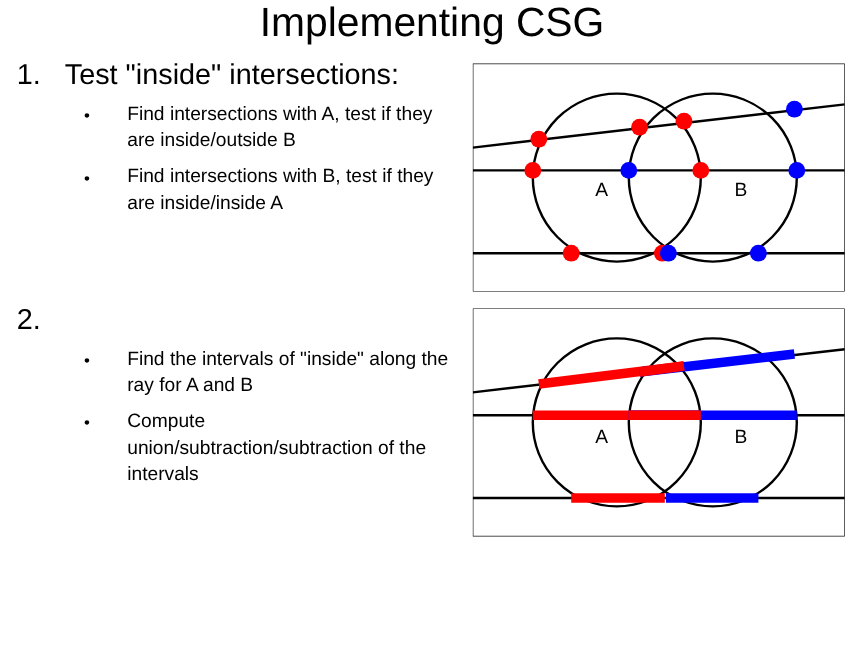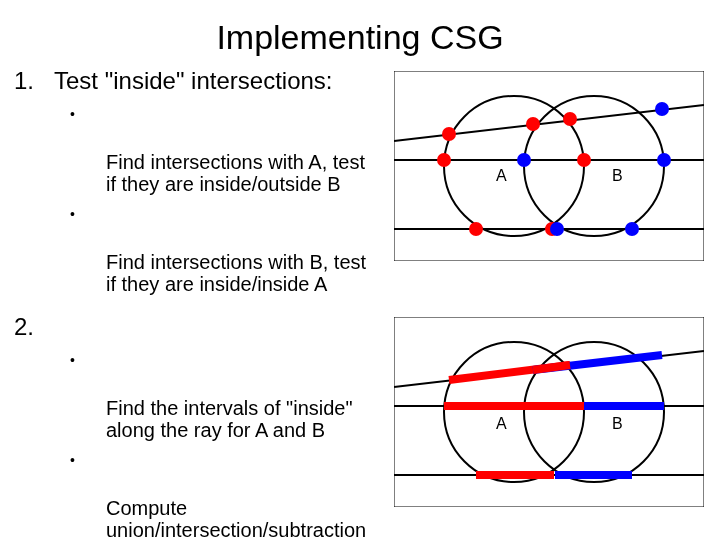--- a/index.html
+++ b/index.html
@@ -8,21 +8,20 @@
     width: 720px;
     height: 540px;
     font-family: Arial, Helvetica, sans-serif;
     background: #fff;
     color: #000;
     position: relative;
   }
   .title {
     text-align: center;
     font-size: 34px;
-    padding-top: 18px;
     padding-bottom: 10px;
   }
   .content {
     display: flex;
     flex-direction: column;
   }
   .section {
     display: flex;
     flex-direction: row;
     align-items: flex-start;
@@ -51,24 +50,23 @@
     display: flex;
     align-items: flex-start;
     margin-bottom: 8px;
   }
   .dot {
     width: 36px;
     font-size: 14px;
     line-height: 22px;
   }
   .bullet-text {
-    font-size: 20px;
+    font-size: 16px;
     line-height: 22px;
     max-width: 270px;
-    margin-top: 48px;
   }
   .fig-col {
     width: 320px;
     padding-top: 4px;
   }
   svg { display: block; }
 </style>
 </head>
 <body>
 
@@ -132,21 +130,21 @@
       <div class="heading-row">
         <div class="num">2.</div>
       </div>
       <div class="bullets">
         <div class="bullet-row">
           <div class="dot">•</div>
           <div class="bullet-text">Find the intervals of "inside" along the ray for A and B</div>
         </div>
         <div class="bullet-row">
           <div class="dot">•</div>
-          <div class="bullet-text">Compute union/intersection/subtraction of the intervals</div>
+          <div class="bullet-text">Compute union/subtraction/subtraction of the intervals</div>
         </div>
       </div>
     </div>
     <div class="fig-col">
       <svg width="310" height="190" viewBox="0 0 310 190">
         <rect x="0" y="0" width="310" height="190" fill="none" stroke="#000" stroke-width="1"></rect>
         <circle cx="120" cy="95" r="70" fill="none" stroke="#000" stroke-width="2"></circle>
         <circle cx="200" cy="95" r="70" fill="none" stroke="#000" stroke-width="2"></circle>
 
         <line x1="0" y1="70" x2="310" y2="34" stroke="#000" stroke-width="2"></line>

